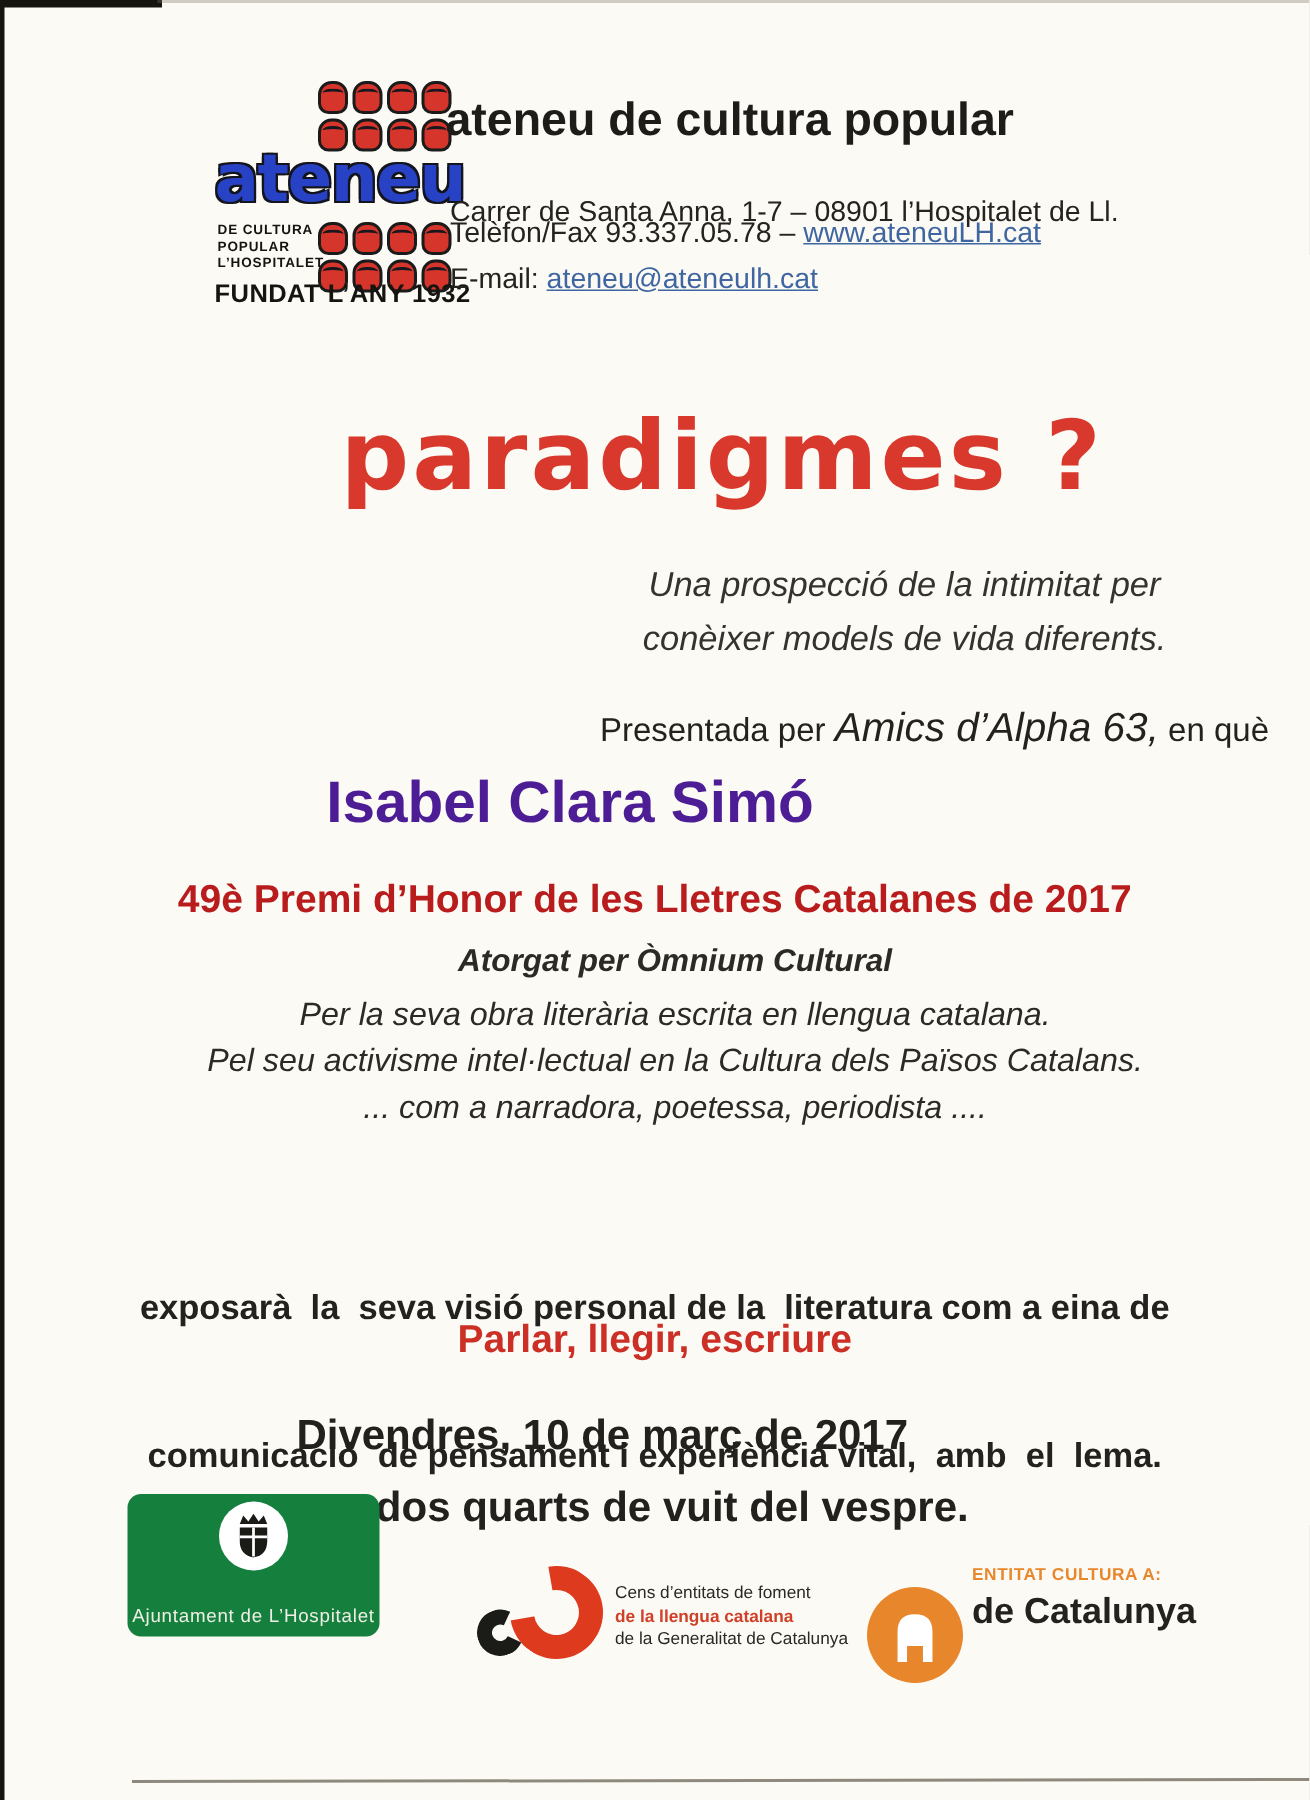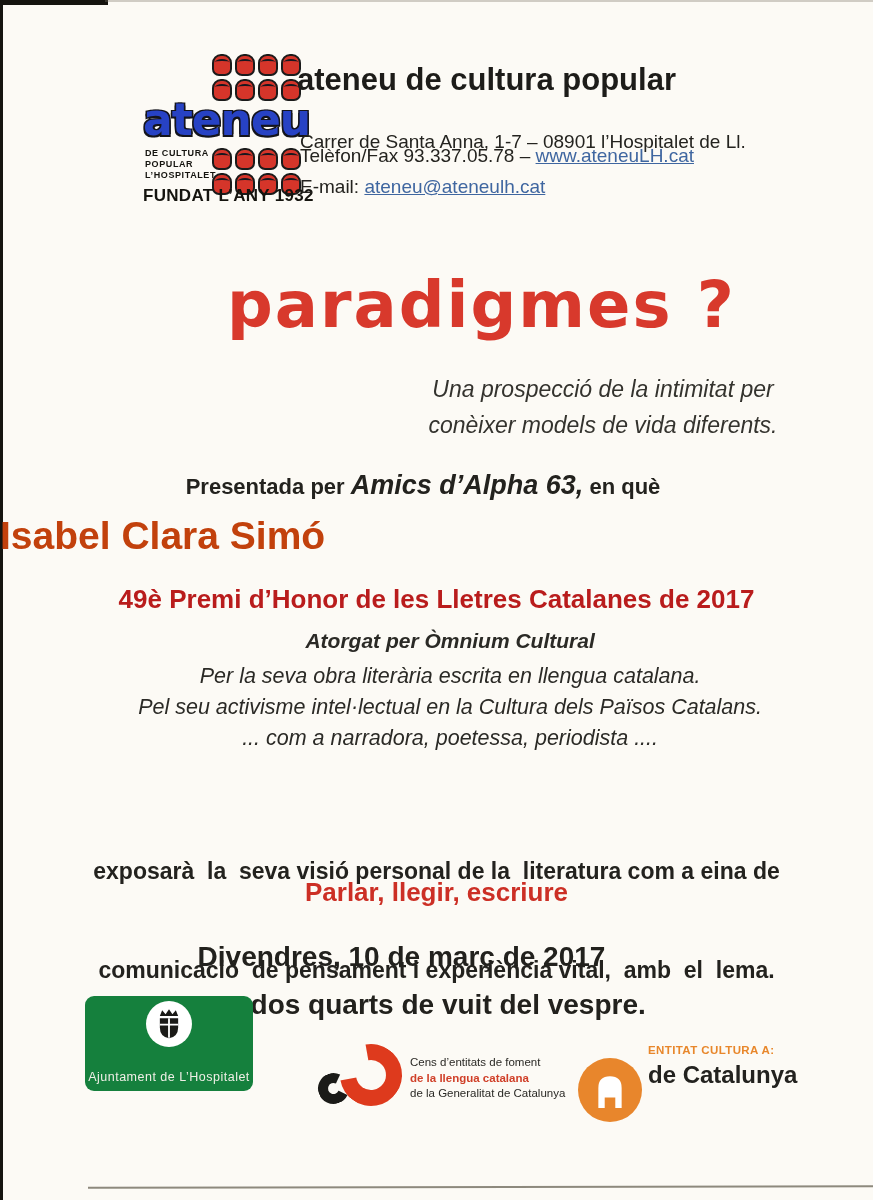--- a/index.html
+++ b/index.html
@@ -46,23 +46,23 @@
   
   .event-title {
     position:absolute; left:90px; top:268px; width:783px; text-align:center;
     font-family:"DejaVu Sans",sans-serif; font-size:64px; font-weight:bold;
     letter-spacing:2px; color:#d8392c;
   }
   .event-subtitle {
     position:absolute; left:333px; top:372px; width:540px; text-align:center;
     font-style:italic; font-size:23px; line-height:1.55; color:#34332e;
   }
-  .presented { position:absolute; left:0; top:470px; width:846px; text-align:center; font-weight:bold; font-size:22px; color:#23221e; }
+  .presented { position:absolute; left:0; top:470px; width:846px; text-align:right; font-weight:normal; font-size:22px; color:#23221e; }
   .presented .group { font-size:27px; font-style:italic; }
-  .speaker { position:absolute; left:0; top:514px; width:760px; font-size:39px; font-weight:bold; color:#c2410c; }
+  .speaker { position:absolute; left:0; top:514px; width:760px; text-align:center; font-size:39px; font-weight:bold; color:#4c1d95; }
   .award   { position:absolute; left:0; top:584px; width:873px; text-align:center; font-size:26px; font-weight:bold; color:#b91c1c; }
 
   .merits { position:absolute; right:111px; top:629px; text-align:center; color:#2b2a26; }
   .awarded-by { font-size:21px; font-weight:bold; font-style:italic; margin-bottom:8px; }
   .merit { font-size:21.5px; font-style:italic; line-height:31px; }
 
   .body-par { position:absolute; left:54px; top:789px; width:765px; text-align:center; font-size:23px; font-weight:bold; line-height:33px; color:#23221e; white-space:pre-wrap; }
   .motto   { position:absolute; left:0; top:877px; width:873px; text-align:center; font-size:26px; font-weight:bold; color:#cc2f25; }
   .date1   { position:absolute; left:0; top:941px; width:803px; text-align:center; font-size:28px; font-weight:bold; color:#22211d; }
   .date2   { position:absolute; left:0; top:989px; width:873px; text-align:center; font-size:28px; font-weight:bold; color:#22211d; }

